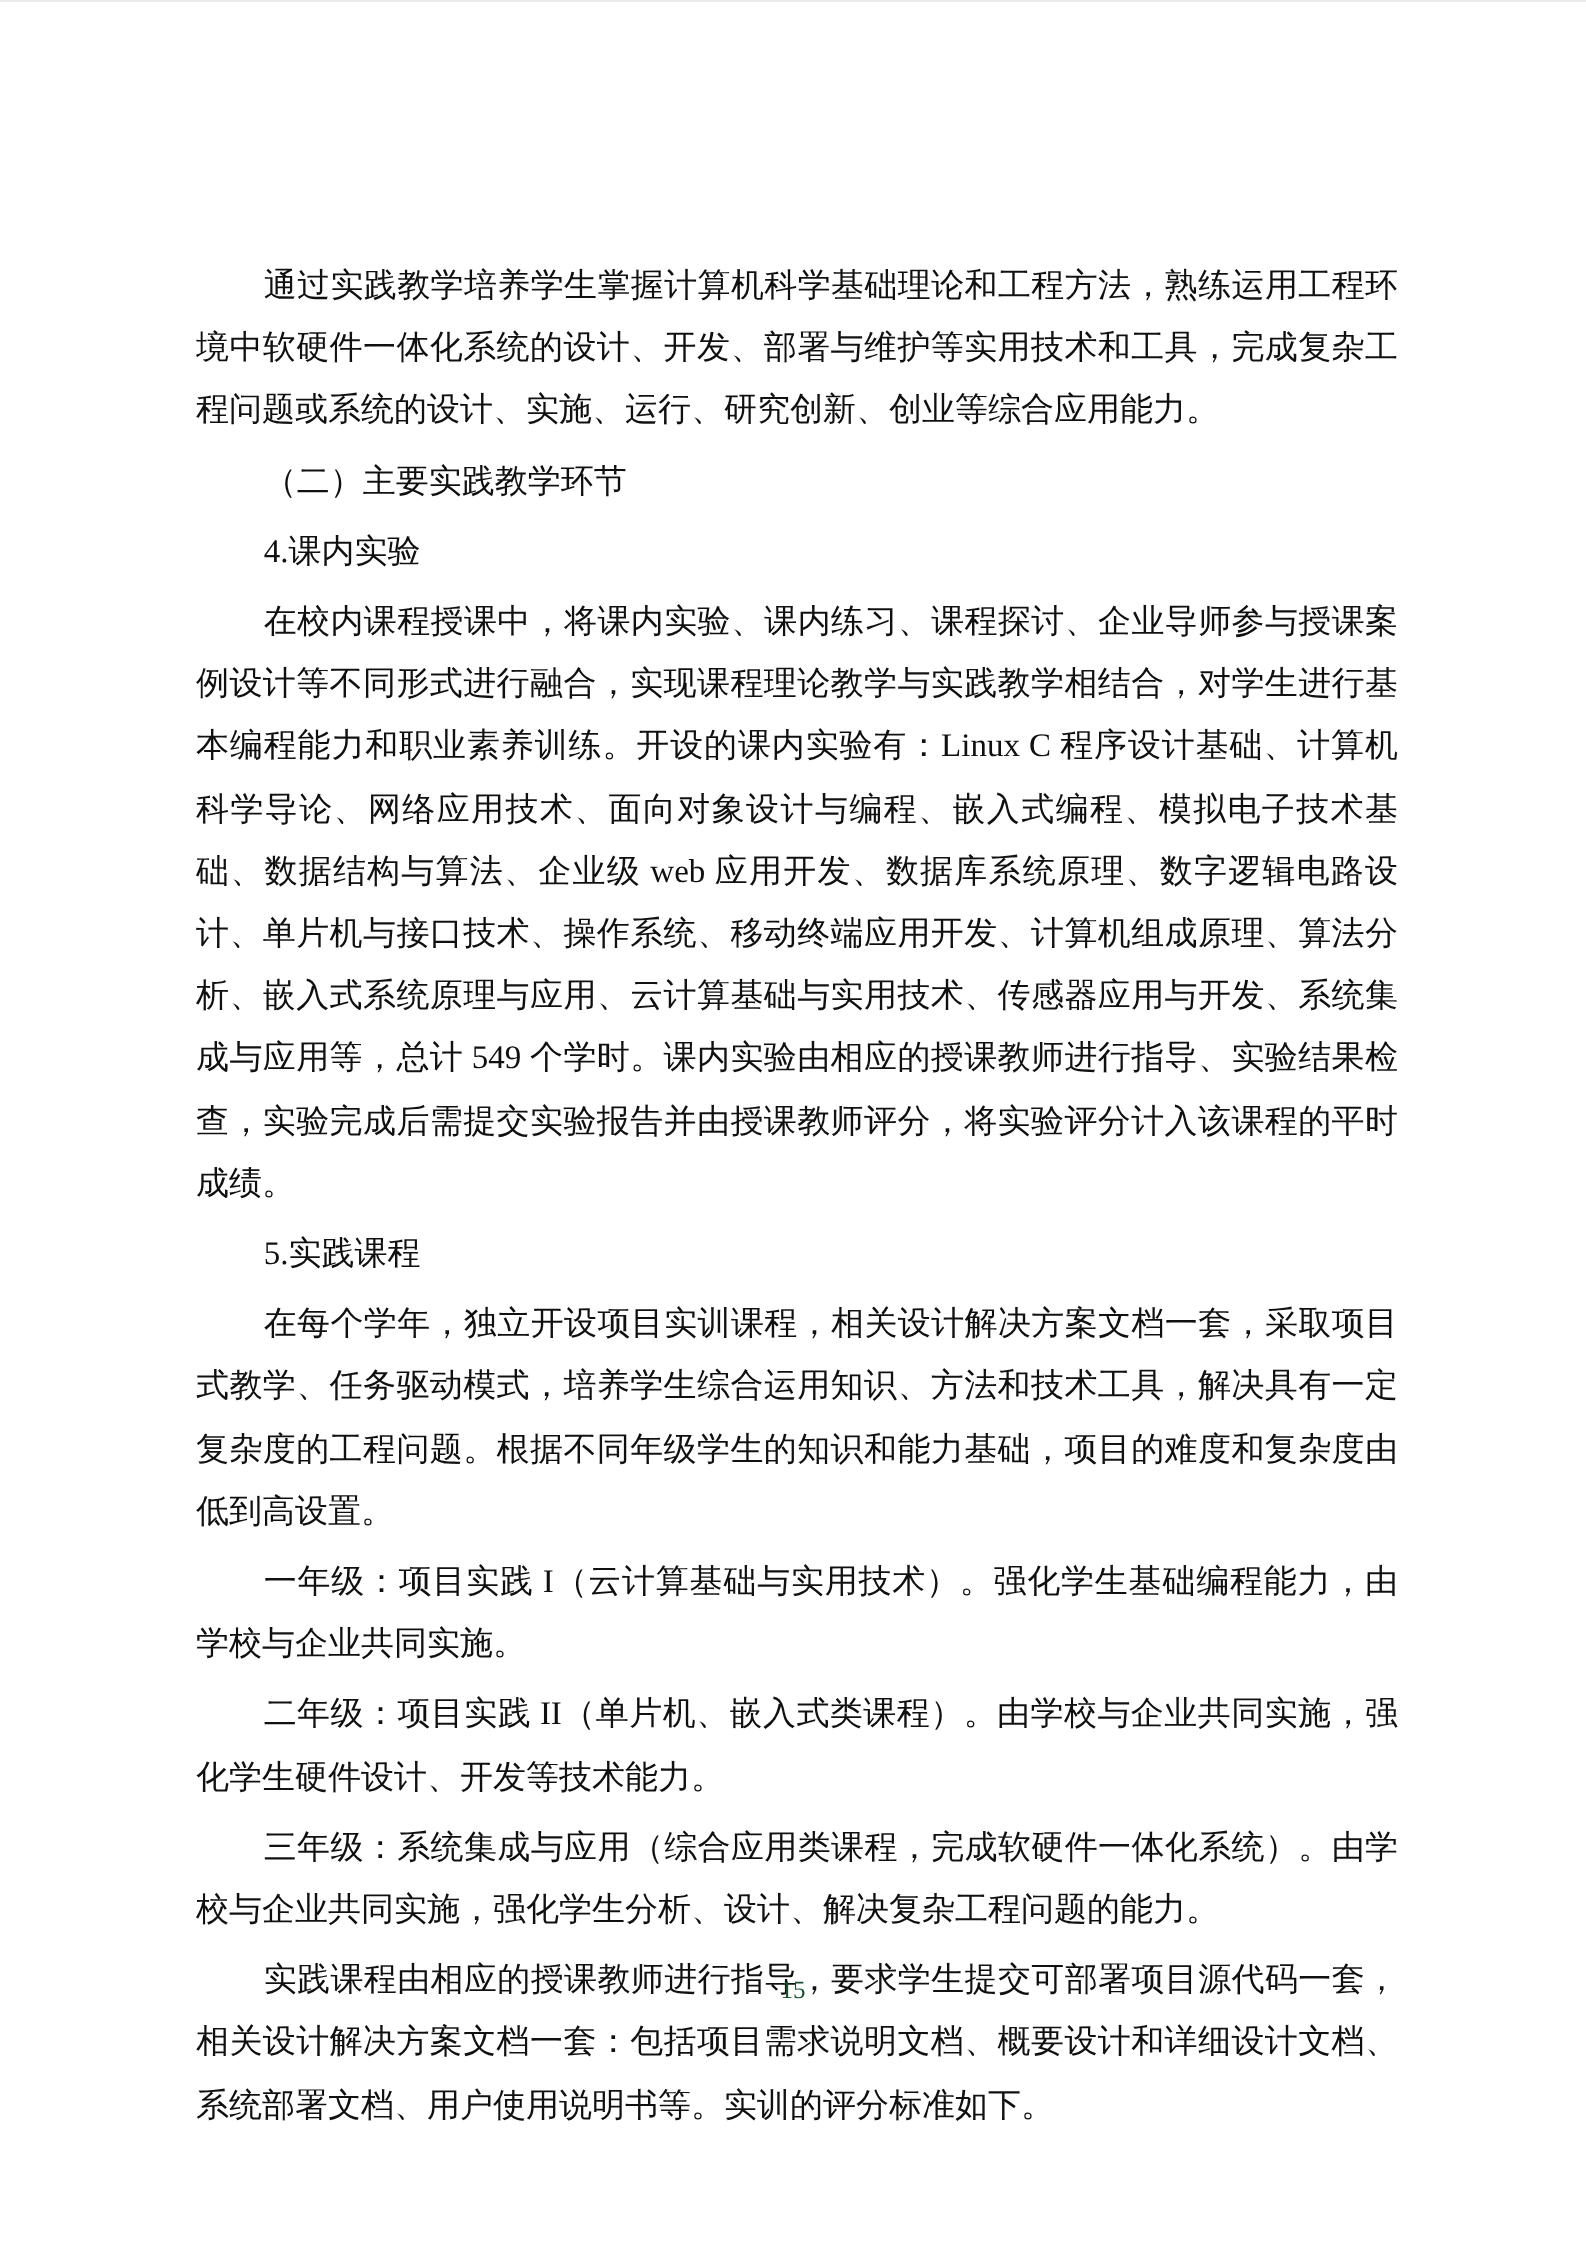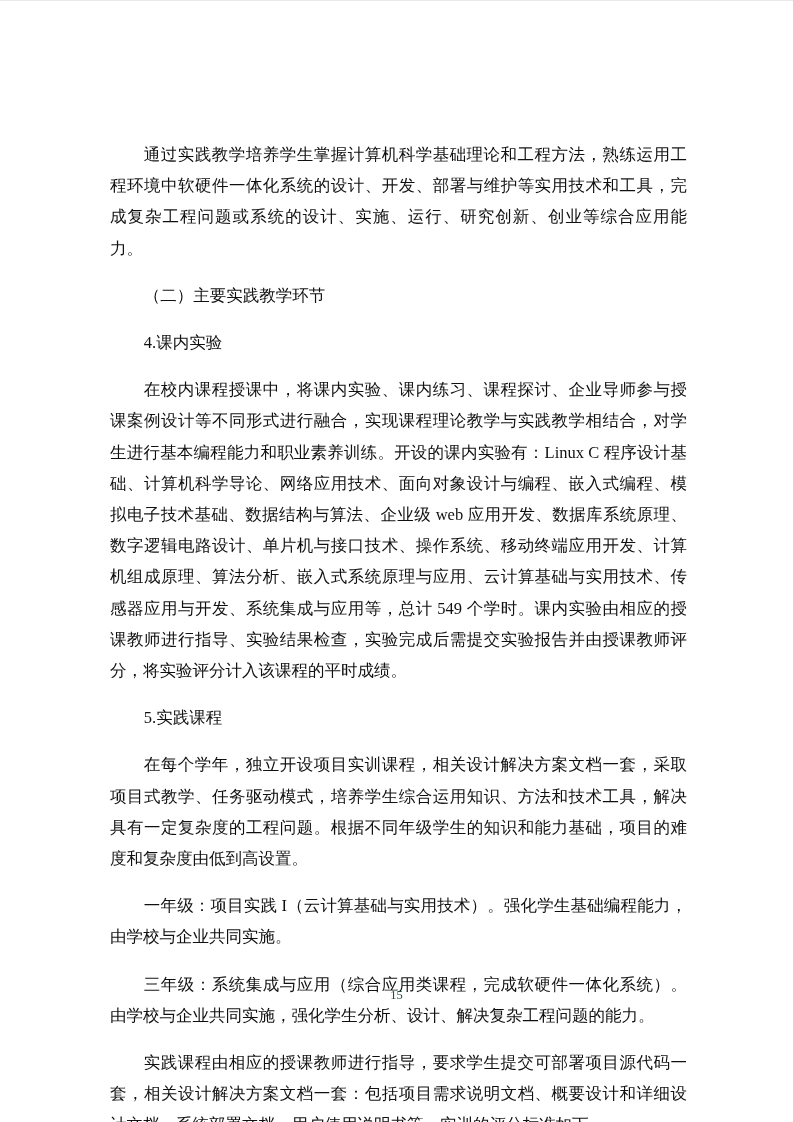--- a/index.html
+++ b/index.html
@@ -17,21 +17,21 @@
     overflow: hidden;
     font-family: "Liberation Serif", "DejaVu Serif", serif;
   }
   .content {
     position: absolute;
     left: 94px;
     top: 122px;
     width: 609px;
   }
   .blk {
-    margin: 16px;
+    margin: 4px;
     font-size: 16.5px;
     line-height: 31.2px;
     color: #101010;
     text-align: justify;
     text-indent: 2.05em;
     word-break: break-all;
   }
   .blk.heading,
   .blk.subheading {
     font-weight: 400;
@@ -53,18 +53,19 @@
 
 <div class="page">
   <div class="content">
     <p class="blk paragraph">通过实践教学培养学生掌握计算机科学基础理论和工程方法，熟练运用工程环境中软硬件一体化系统的设计、开发、部署与维护等实用技术和工具，完成复杂工程问题或系统的设计、实施、运行、研究创新、创业等综合应用能力。</p>
     <p class="blk heading">（二）主要实践教学环节</p>
     <p class="blk subheading">4.课内实验</p>
     <p class="blk paragraph">在校内课程授课中，将课内实验、课内练习、课程探讨、企业导师参与授课案例设计等不同形式进行融合，实现课程理论教学与实践教学相结合，对学生进行基本编程能力和职业素养训练。开设的课内实验有：Linux C 程序设计基础、计算机科学导论、网络应用技术、面向对象设计与编程、嵌入式编程、模拟电子技术基础、数据结构与算法、企业级 web 应用开发、数据库系统原理、数字逻辑电路设计、单片机与接口技术、操作系统、移动终端应用开发、计算机组成原理、算法分析、嵌入式系统原理与应用、云计算基础与实用技术、传感器应用与开发、系统集成与应用等，总计 549 个学时。课内实验由相应的授课教师进行指导、实验结果检查，实验完成后需提交实验报告并由授课教师评分，将实验评分计入该课程的平时成绩。</p>
     <p class="blk subheading">5.实践课程</p>
     <p class="blk paragraph">在每个学年，独立开设项目实训课程，相关设计解决方案文档一套，采取项目式教学、任务驱动模式，培养学生综合运用知识、方法和技术工具，解决具有一定复杂度的工程问题。根据不同年级学生的知识和能力基础，项目的难度和复杂度由低到高设置。</p>
     <p class="blk paragraph">一年级：项目实践 I（云计算基础与实用技术）。强化学生基础编程能力，由学校与企业共同实施。</p>
+    <p class="blk paragraph">二年级：项目实践 II（单片机、嵌入式类课程）。由学校与企业共同实施，强化学生硬件设计、开发等技术能力。</p>
     <p class="blk paragraph">三年级：系统集成与应用（综合应用类课程，完成软硬件一体化系统）。由学校与企业共同实施，强化学生分析、设计、解决复杂工程问题的能力。</p>
     <p class="blk paragraph">实践课程由相应的授课教师进行指导，要求学生提交可部署项目源代码一套，相关设计解决方案文档一套：包括项目需求说明文档、概要设计和详细设计文档、系统部署文档、用户使用说明书等。实训的评分标准如下。</p>
   </div>
 
   <div class="footer-page-number">15</div>
 </div>
 
 </body></html>

